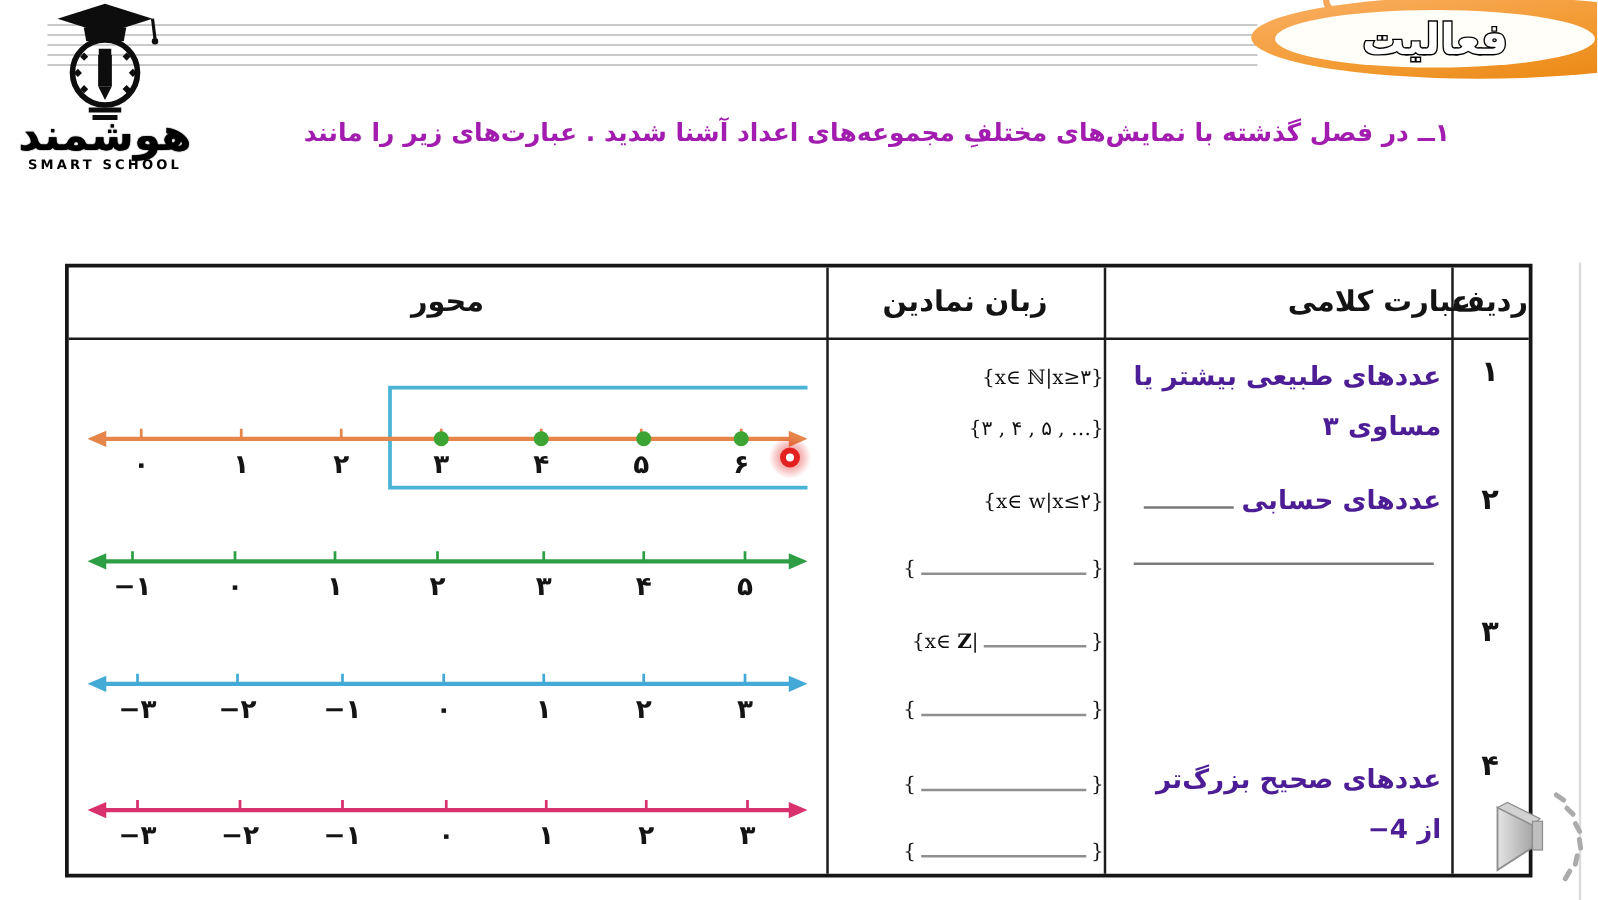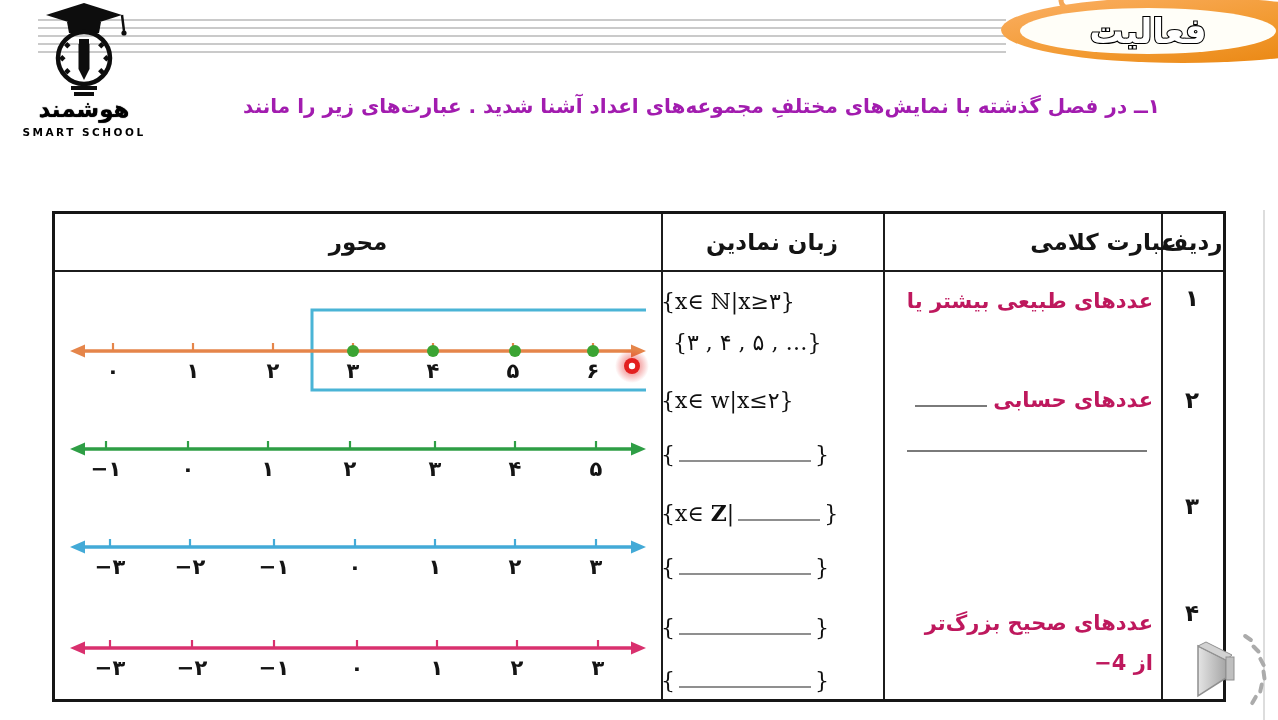--- a/index.html
+++ b/index.html
@@ -7,21 +7,21 @@
         font-family:"DejaVu Sans",sans-serif;color:#141414;}
   
   .rules{position:absolute;left:38px;top:19px;width:968px;height:34px;
          background:repeating-linear-gradient(to bottom,#cacaca 0 1.6px,transparent 1.6px 8px);}
   
   .badge{position:absolute;left:998px;top:0;width:280px;height:66px;}
   .badge-text{font-family:"DejaVu Sans",sans-serif;font-weight:bold;font-size:34px;
               fill:#fff;stroke:#000;stroke-width:2.2px;paint-order:stroke;text-anchor:middle;}
   
   .logo{position:absolute;left:8px;top:0;width:152px;height:134px;z-index:7;text-align:center;}
-  .logo-fa{font-size:23px;font-weight:bold;line-height:30px;margin-top:-6px;color:#000;
+  .logo-fa{font-size:35px;font-weight:bold;line-height:30px;margin-top:-6px;color:#000;
            text-shadow:0 0 1px #000;}
   .logo-en{font-size:10.5px;font-weight:bold;letter-spacing:2.5px;color:#000;margin-top:2px;text-align:center;}
   
   .instr{position:absolute;direction:rtl;white-space:nowrap;font-size:20px;font-weight:bold;color:#a21caf;}
   .line1{top:94px;right:118px;}
   .line2{top:151px;right:118px;}
   
   .atable{position:absolute;left:52px;top:211px;width:1174px;height:491px;
           border:3px solid #161616;box-sizing:border-box;background:transparent;}
   .vline{position:absolute;top:0;bottom:0;width:2px;background:#1c1c1c;}
@@ -30,28 +30,28 @@
   .th{position:absolute;top:0;height:56px;line-height:56px;text-align:center;
       font-size:23px;font-weight:bold;direction:rtl;}
   .th-axis{left:0;width:606px;}
   .th-sym{left:606px;width:222px;}
   .th-verbal{left:876px;width:319px;padding-left:13px;}
   .th-radif{left:1106px;right:0;}
   .radif{position:absolute;left:1106px;right:0;height:36px;line-height:36px;
          text-align:center;font-size:23px;font-weight:bold;}
   .r1{top:66px;} .r2{top:168px;} .r3{top:274px;} .r4{top:381px;}
   .verbal{position:absolute;left:834px;width:264px;direction:rtl;text-align:right;
-          font-size:21px;font-weight:bold;line-height:40px;color:#be185d;}
+          font-size:21px;font-weight:bold;line-height:40px;color:#4c1d95;}
   .vb1{top:67px;} .vb2{top:166px;} .vb3{top:282px;} .vb4{top:389px;}
   .vblank{display:inline-block;border-bottom:2px solid #7a7a7a;height:14px;margin-right:6px;}
   .wv72{width:72px;} .wv240{width:240px;}
   .vb2 .vl2{margin-top:14px;line-height:22px;}
-  .sym{position:absolute;left:606px;width:222px;height:32px;line-height:32px;text-align:left;
-       direction:ltr;font-family:"DejaVu Serif",serif;font-size:22px;color:#101010;}
-  .s1{top:72px;} .s2{top:113px;padding-left:12px;} .s3{top:171px;} .s4{top:225px;}
+  .sym{position:absolute;left:606px;width:222px;height:32px;line-height:32px;text-align:right;
+       direction:ltr;font-family:"DejaVu Serif",serif;font-size:16px;color:#101010;}
+  .s1{top:72px;} .s2{top:113px;} .s3{top:171px;} .s4{top:225px;}
   .s5{top:283px;} .s6{top:338px;} .s7{top:398px;} .s8{top:451px;}
   .sblank{display:inline-block;border-bottom:2px solid #8f8f8f;height:16px;margin:0 4px;}
   .ws132{width:132px;} .ws82{width:82px;}
   .zsym{font-weight:bold;font-family:"DejaVu Serif",serif;}
   
   #axes{position:absolute;left:0;top:0;pointer-events:none;z-index:4;}
   .ticklabel{font-family:"DejaVu Sans",sans-serif;font-weight:bold;font-size:21px;
              fill:#141414;text-anchor:middle;}
   
   .speaker{position:absolute;left:1192px;top:630px;z-index:8;cursor:pointer;}
@@ -116,20 +116,21 @@
     <div class="th th-verbal">عبارت کلامی</div>
     <div class="th th-radif">ردیف</div>
 
     <div class="radif r1">۱</div>
     <div class="radif r2">۲</div>
     <div class="radif r3">۳</div>
     <div class="radif r4">۴</div>
 
     <div class="verbal vb1">
       <div class="vl">عددهای طبیعی بیشتر یا</div>
+      <div class="vl">مساوی ۳</div>
     </div>
     <div class="verbal vb2">
       <div class="vl"><span>عددهای حسابی</span><span class="vblank wv72"></span></div>
       <div class="vl vl2"><span class="vblank wv240"></span></div>
     </div>
     <div class="verbal vb4">
       <div class="vl">عددهای صحیح بزرگ‌تر</div>
       <div class="vl">از ‎−4</div>
     </div>
 

